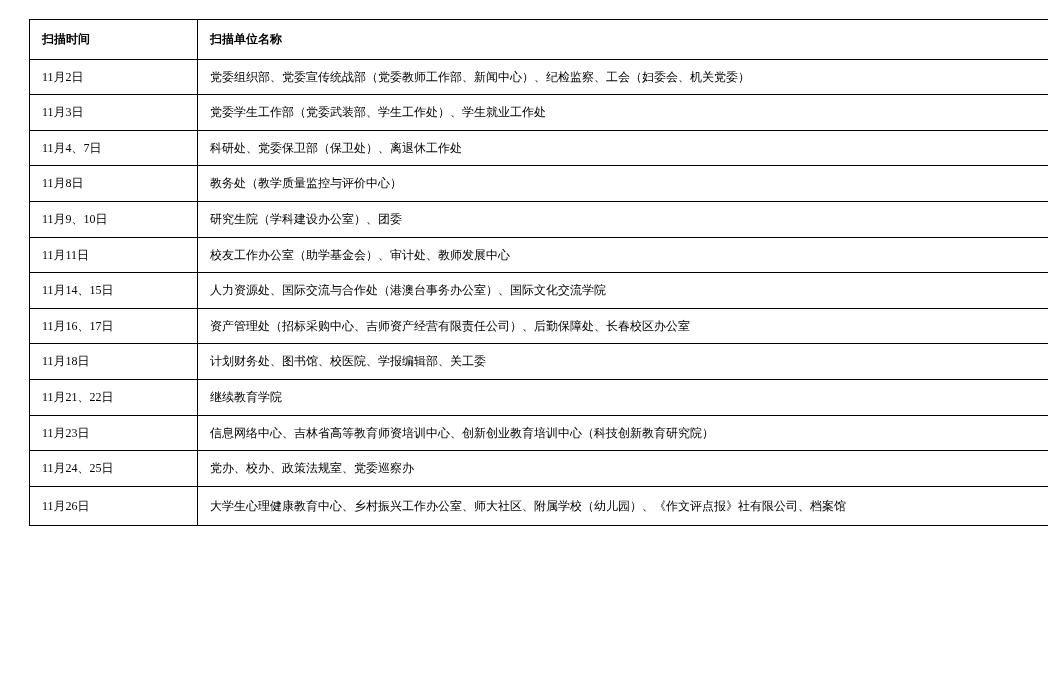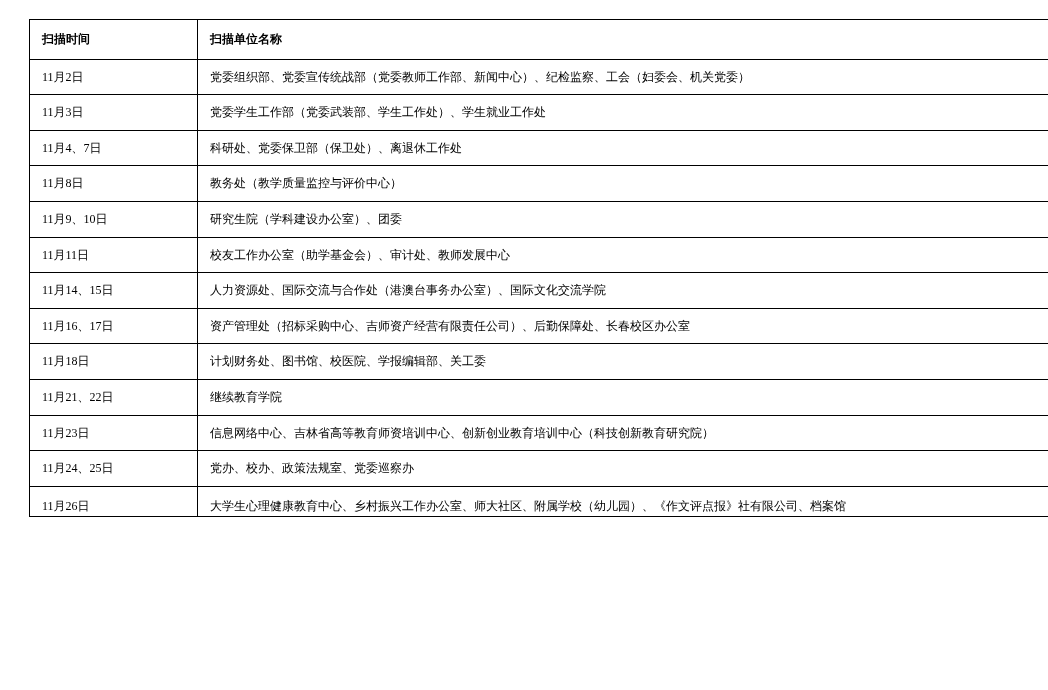--- a/index.html
+++ b/index.html
@@ -44,21 +44,21 @@
     padding-bottom: 10px;
   }
   .col-time {
     width: 145px;
   }
   .col-unit {
     width: 845px;
   }
   .row-tall td {
     padding-top: 10px;
-    padding-bottom: 1px;
+    padding-bottom: 10px;
   }
 </style>
 </head>
 <body>
 
 <div class="page">
   <table class="schedule-table">
     <thead>
       <tr>
         <th class="col-time">扫描时间</th>

